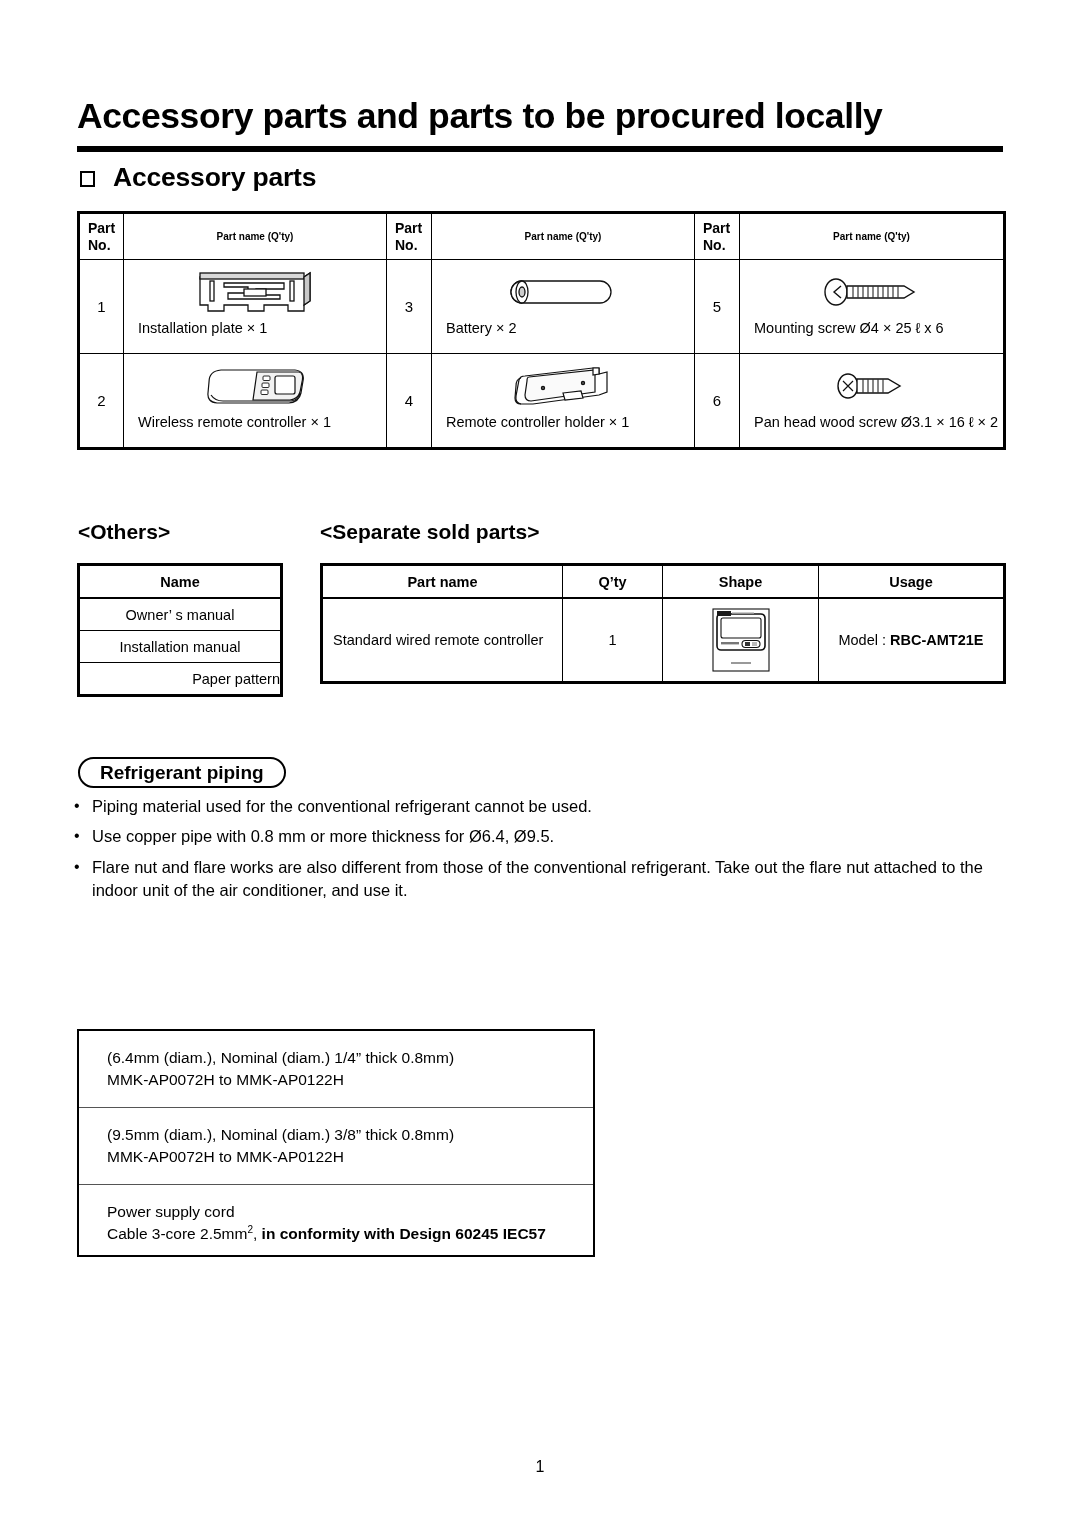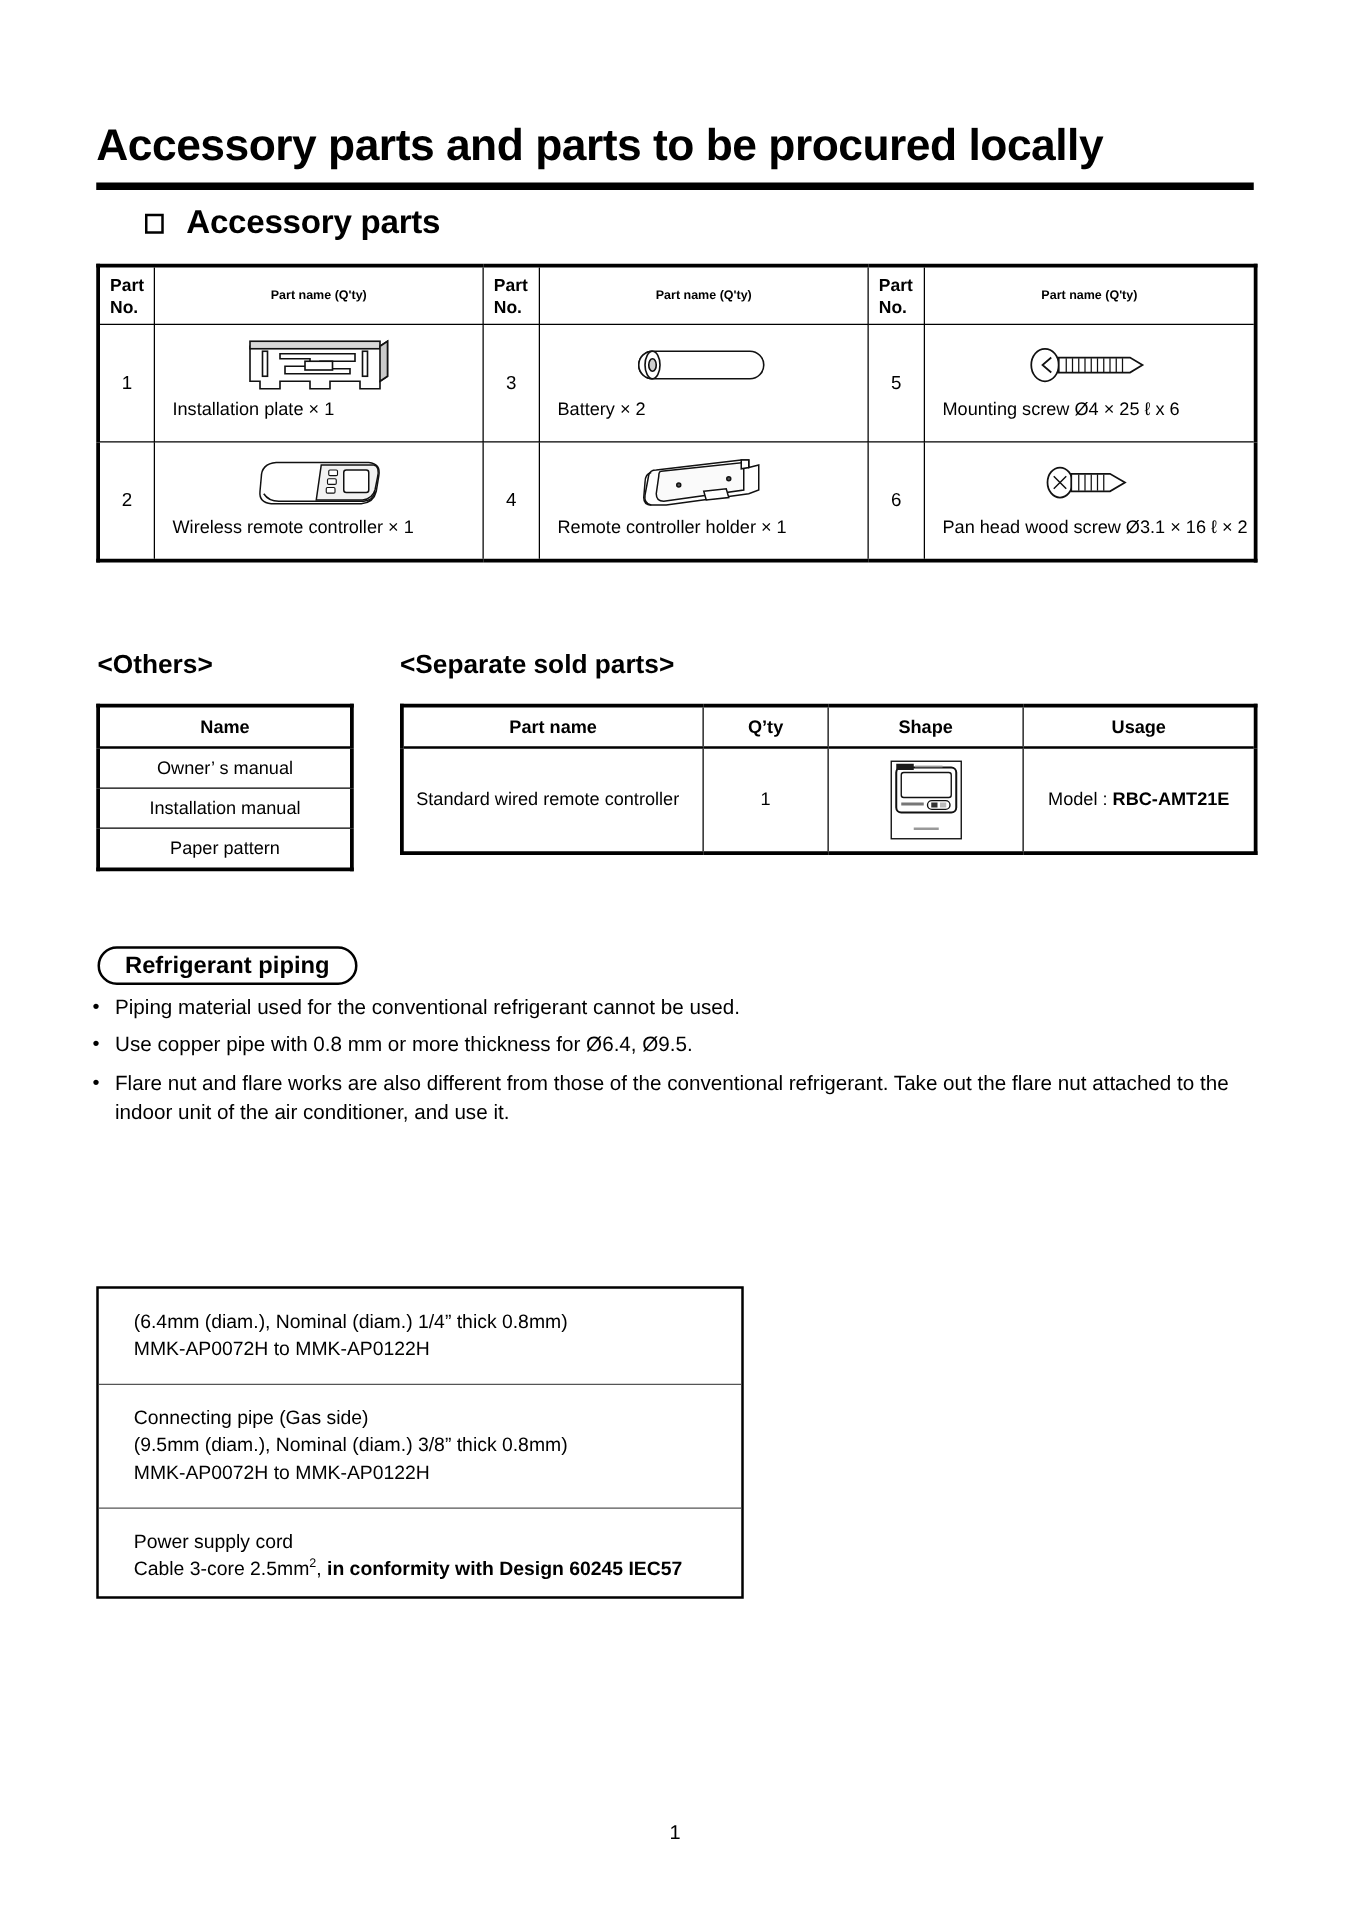--- a/index.html
+++ b/index.html
@@ -62,21 +62,21 @@
     flex: 0 0 auto;
     position: relative;
     top: 1px;
   }
   .section-head .sh-text {
     font-size: 26.5px;
     font-weight: bold;
     letter-spacing: -0.2px;
   }
 
-  #accessory-parts-head { left: 80px; top: 162px; margin-left: 36px; }
+  #accessory-parts-head { left: 80px; top: 162px; }
   #procured-head        { left: 80px; top: 978px; }
   #procured-head .sh-text { font-size: 26.5px; }
 
   
   .acc-table {
     position: absolute;
     left: 77px;
     top: 211px;
     width: 926px;
     border-collapse: collapse;
@@ -162,21 +162,21 @@
     font-size: 14.5px;
     height: 31px;
     padding: 0;
   }
   .others-table tr:first-child td {
     font-weight: bold;
     border-top-width: 3px;
     border-bottom-width: 2.2px;
   }
   .others-table td { border-left-width: 3px; border-right-width: 3px; }
-  .others-table tr:last-child td { border-bottom-width: 3px; }
+  .others-table tr:last-child td { border-bottom-width: 3px; text-align: right; }
 
   
   .sep-table {
     position: absolute;
     left: 320px;
     top: 563px;
     width: 683px;
     border-collapse: collapse;
     table-layout: fixed;
     background: #fff;
@@ -523,21 +523,20 @@
     </div>
   </div>
 
 
   <div class="proc-box">
     <div class="proc-row">
       <div class="ln">(6.4mm (diam.), Nominal (diam.) 1/4” thick 0.8mm)</div>
       <div class="ln">MMK-AP0072H to MMK-AP0122H</div>
     </div>
     <div class="proc-row">
-      <div class="ln">Connecting pipe (Gas side)</div>
       <div class="ln">(9.5mm (diam.), Nominal (diam.) 3/8” thick 0.8mm)</div>
       <div class="ln">MMK-AP0072H to MMK-AP0122H</div>
     </div>
     <div class="proc-row">
       <div class="ln">Power supply cord</div>
       <div class="ln"><span>Cable 3-core 2.5mm</span><sup>2</sup><span>, </span><b>in conformity with Design 60245 IEC57</b></div>
     </div>
   </div>
 
   <div class="page-no">1</div>

